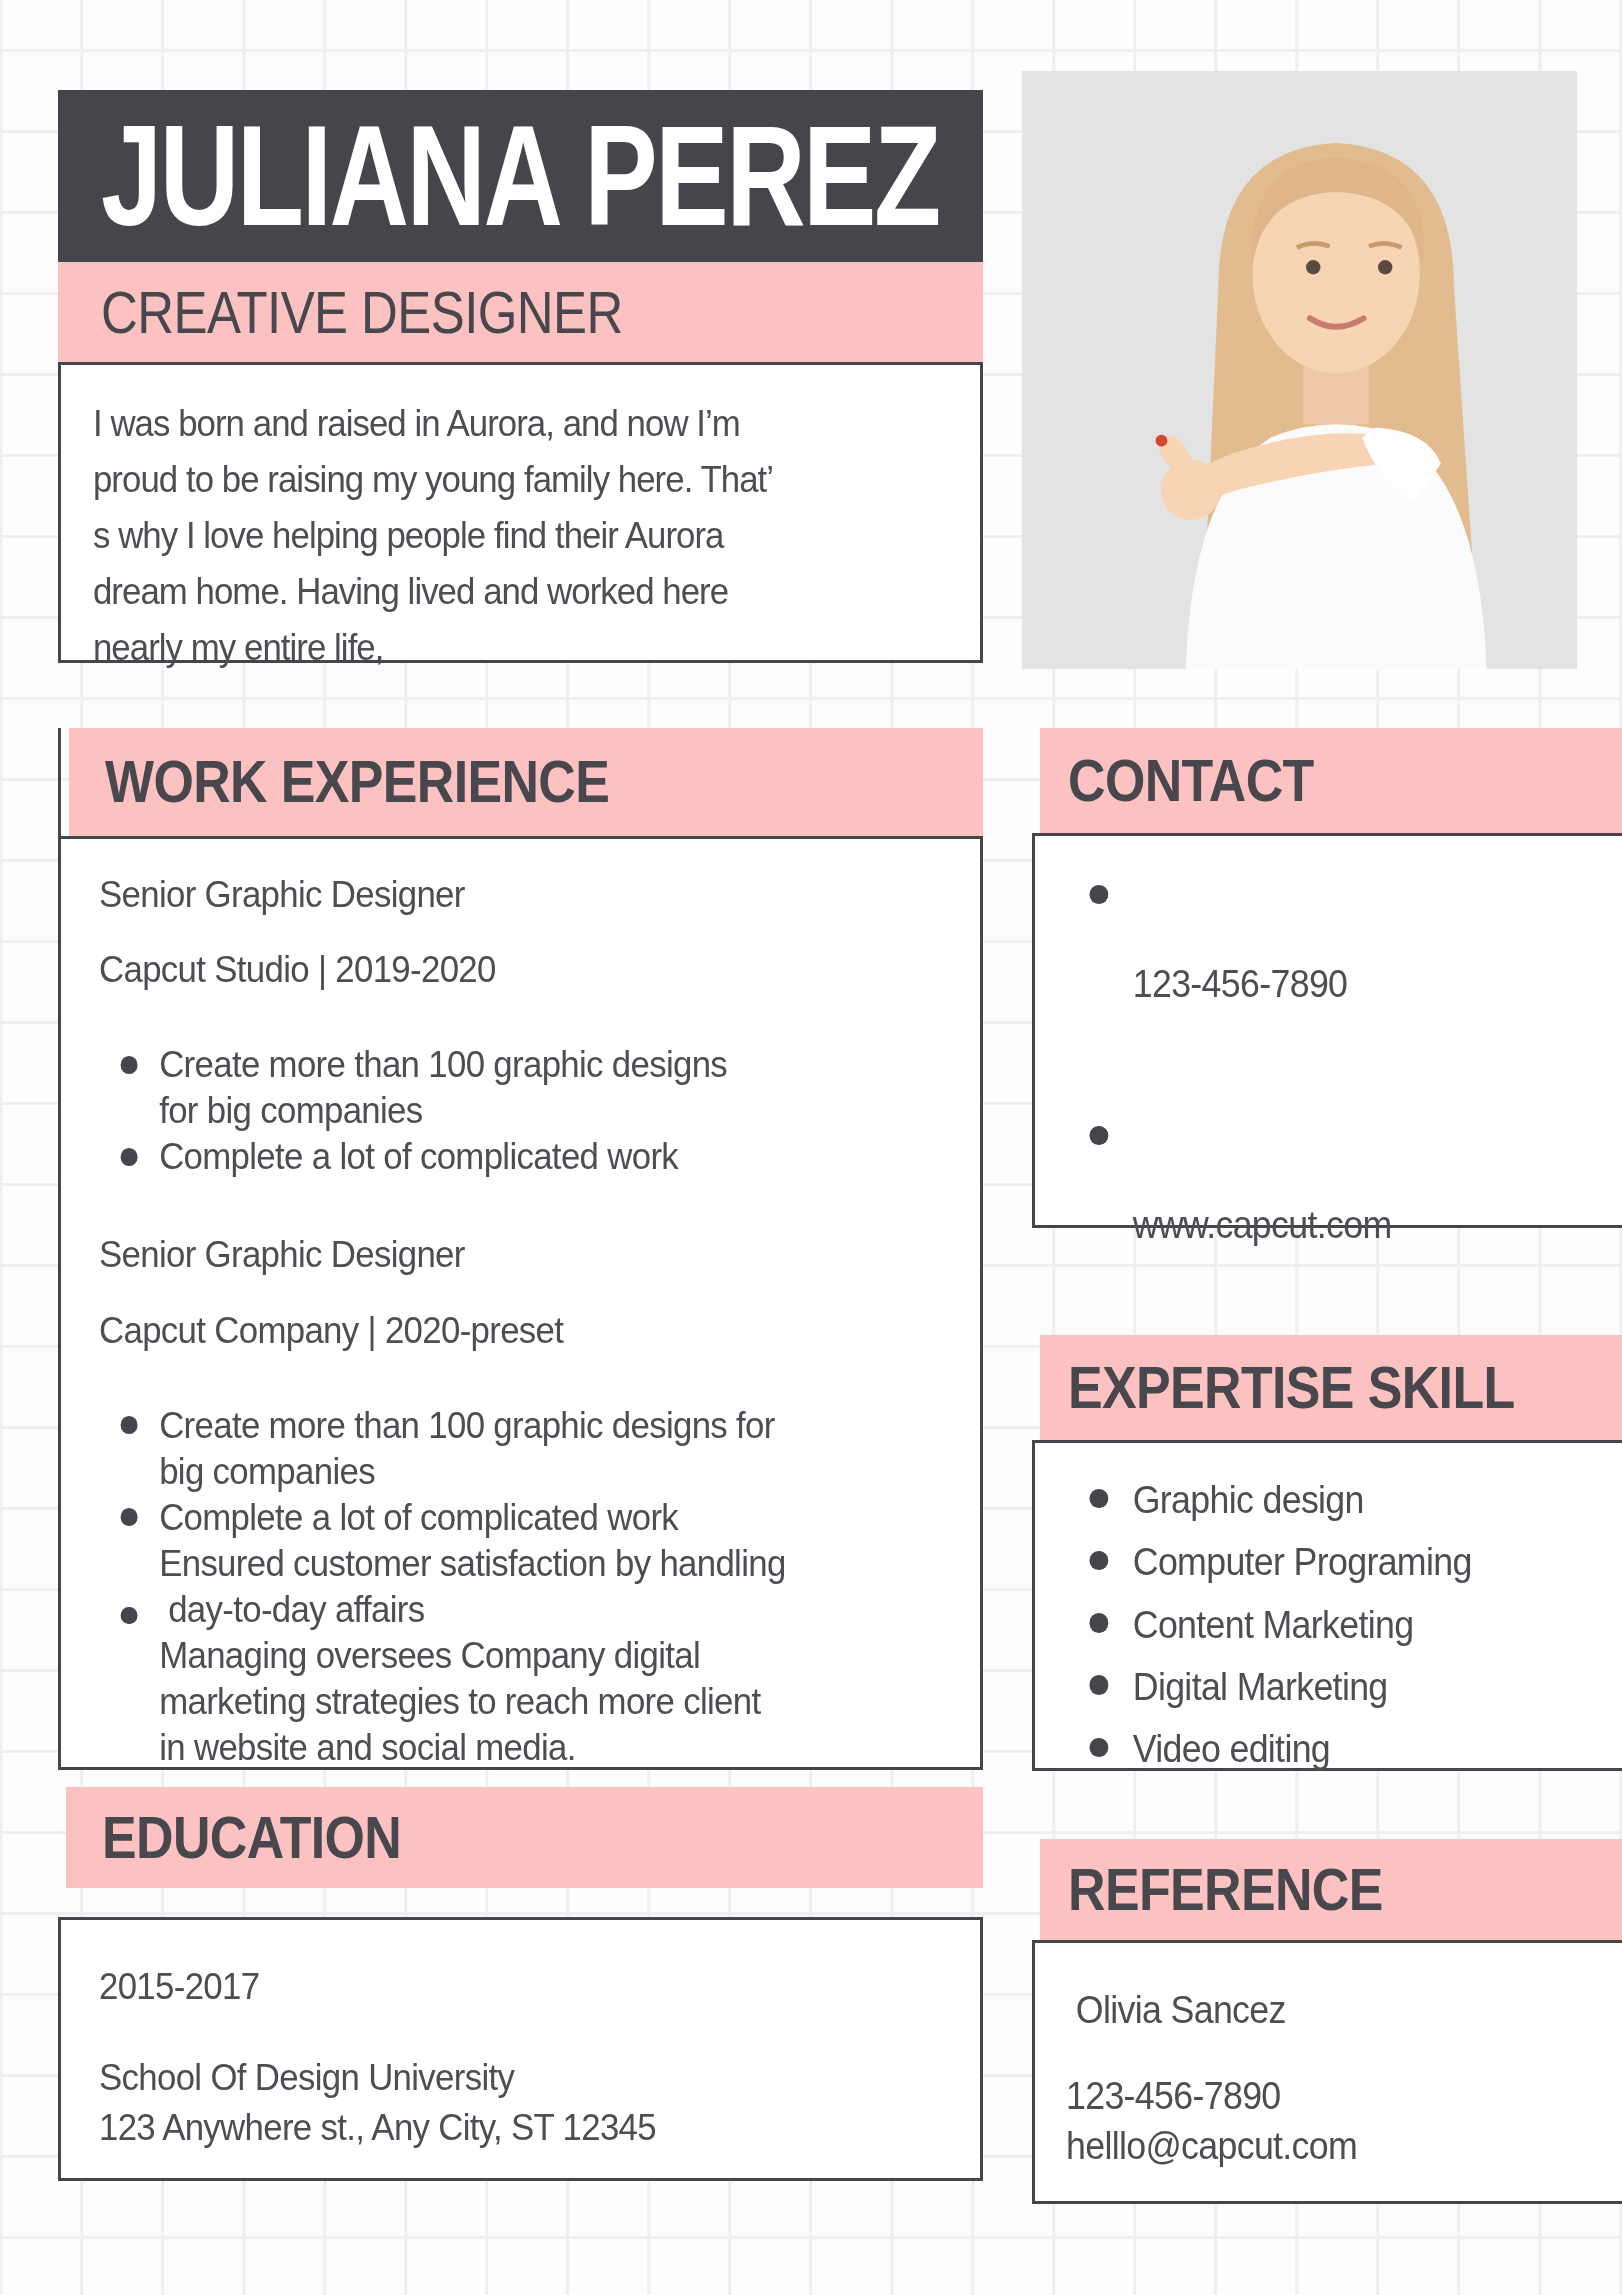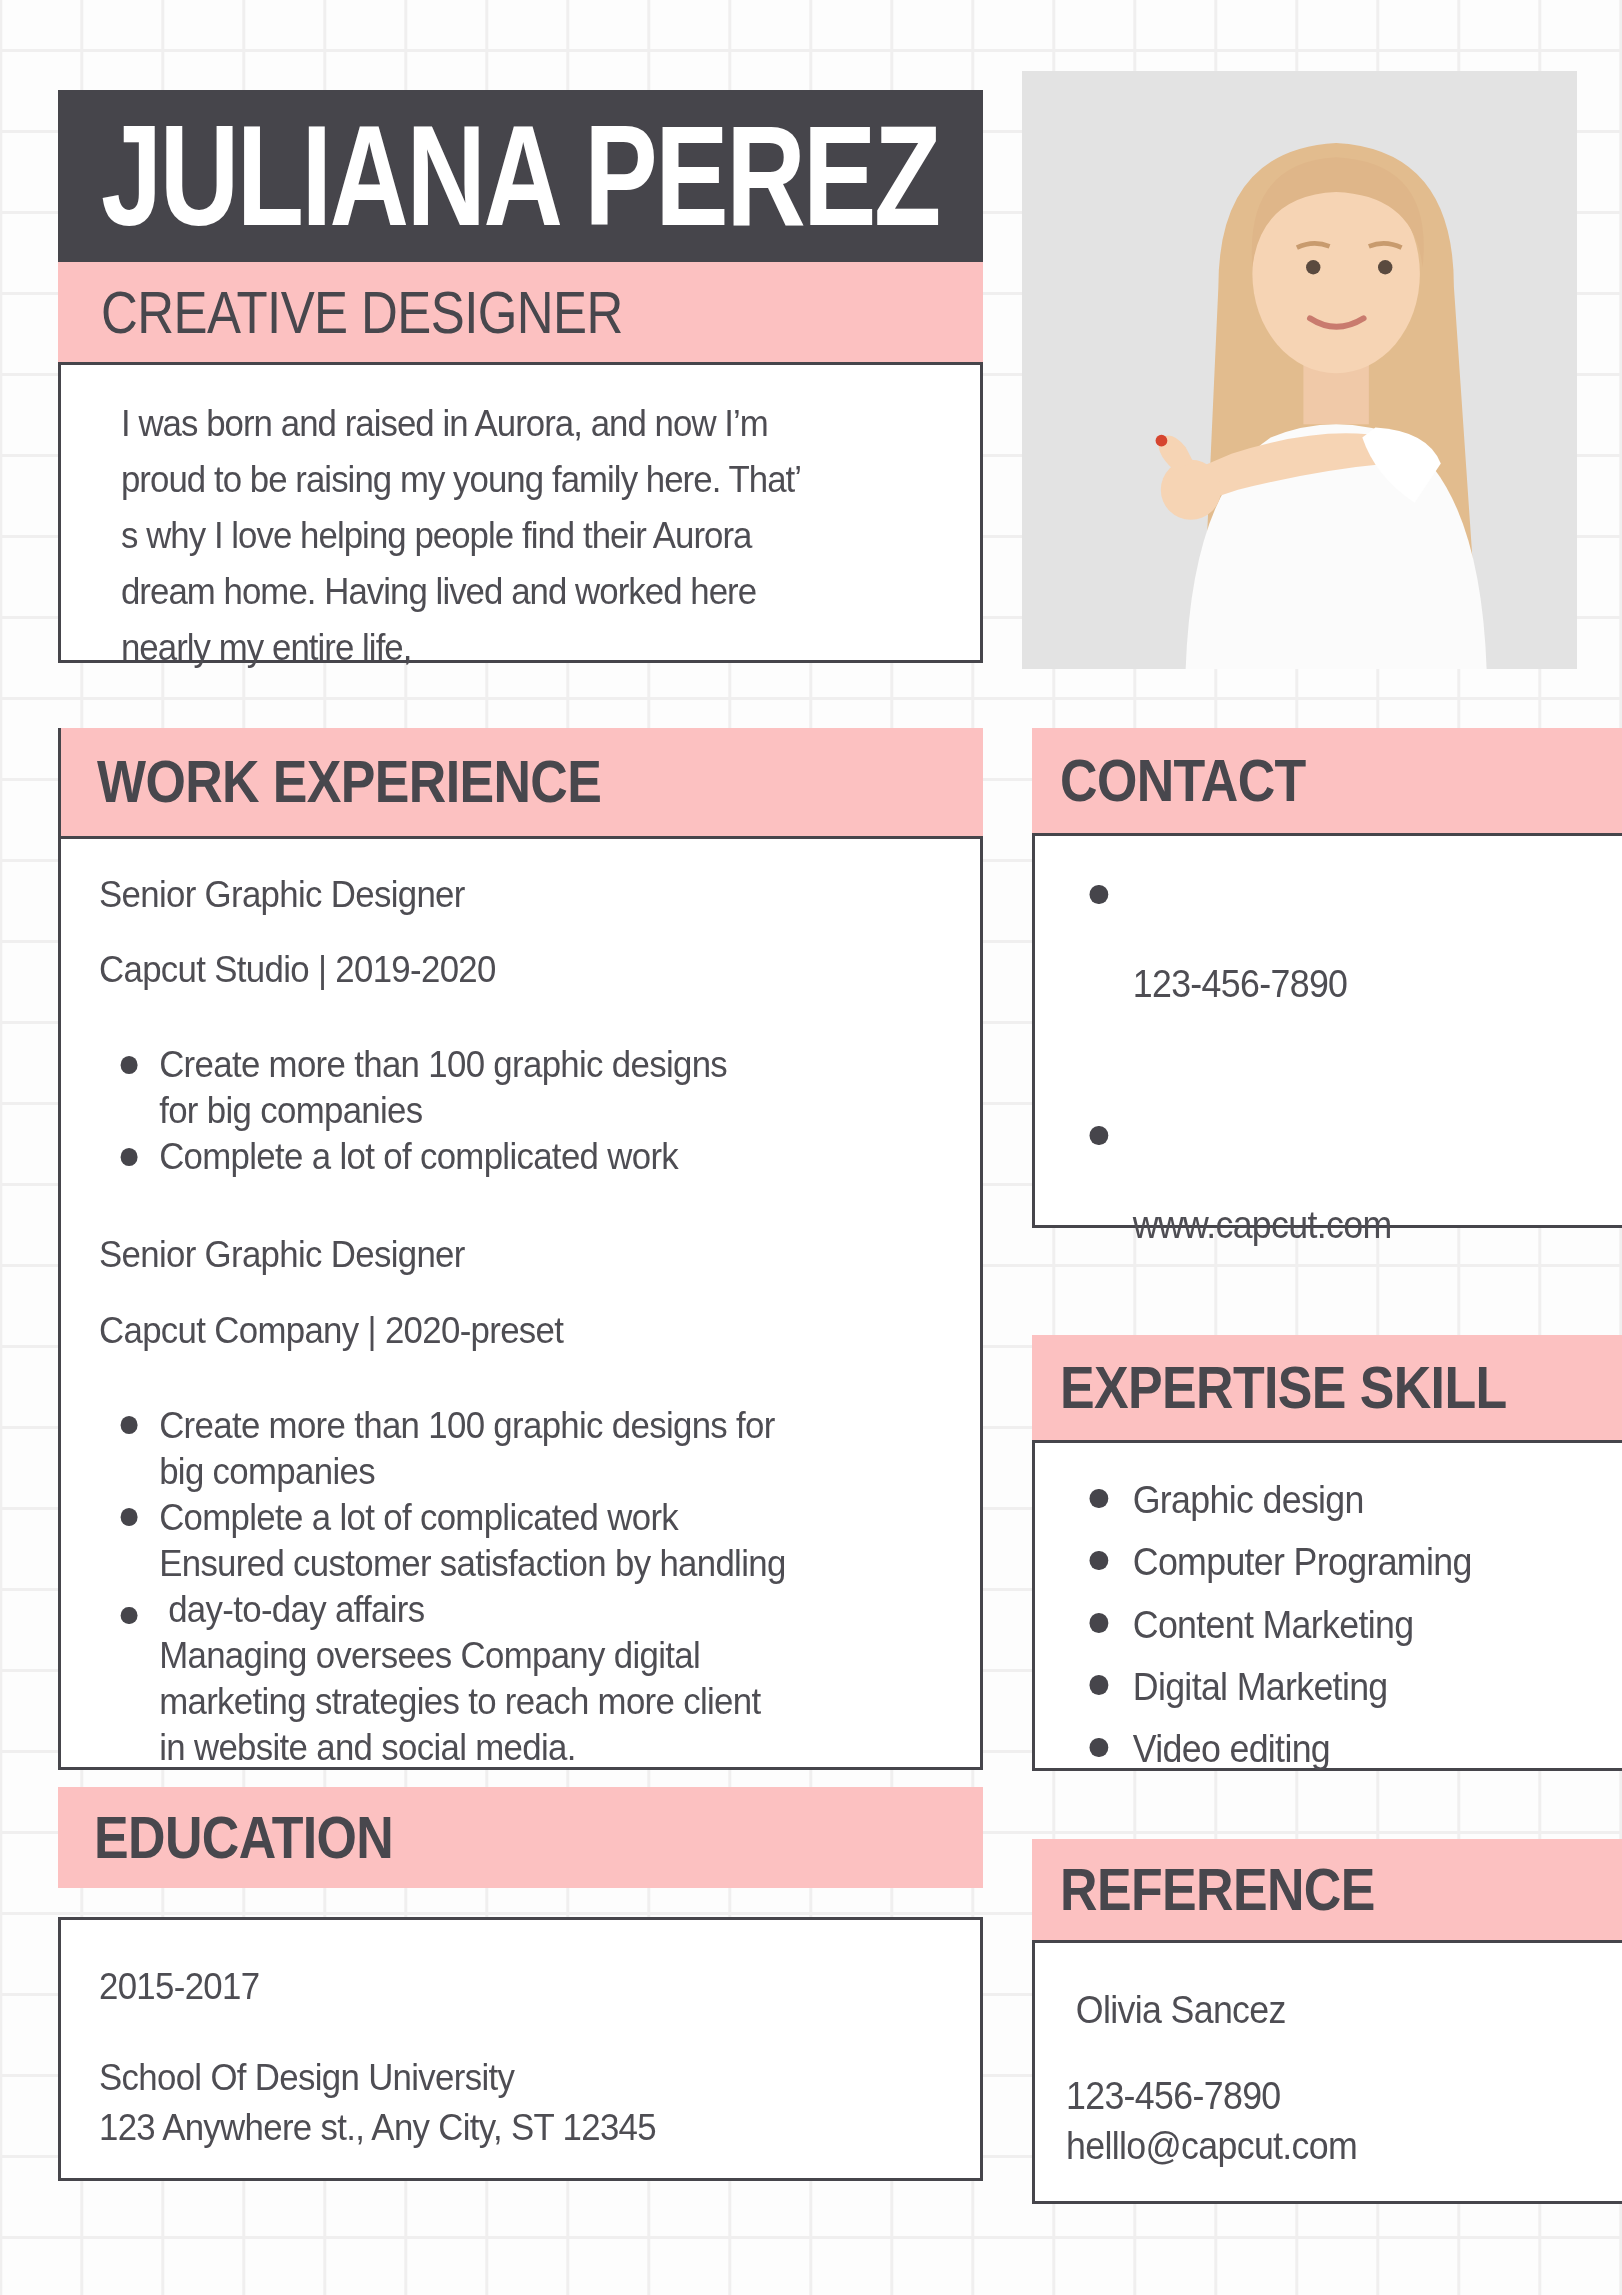--- a/index.html
+++ b/index.html
@@ -17,29 +17,29 @@
     overflow:hidden;
   }
   .abs{position:absolute;}
   
   .name-block{left:58px;top:90px;width:925px;height:172px;background:#46454b;display:flex;align-items:center;}
   .name{font-size:143px;font-weight:900;color:#ffffff;letter-spacing:-3.3px;white-space:nowrap;
         transform:scaleX(0.77);transform-origin:0 50%;margin-left:43px;}
   .title-bar{left:58px;top:262px;width:925px;height:100px;background:#fcc1c1;display:flex;align-items:center;}
   .title-text{font-size:60px;font-weight:500;color:#48474d;white-space:nowrap;letter-spacing:-0.7px;
         transform:scaleX(0.85);transform-origin:0 50%;margin-left:43px;}
-  .intro-box{left:58px;top:362px;width:925px;height:301px;background:#ffffff;border:3.3px solid #46454b;box-sizing:border-box;padding-left:28px;}
+  .intro-box{left:58px;top:362px;width:925px;height:301px;background:#ffffff;border:3.3px solid #46454b;box-sizing:border-box;}
   .intro-inner{padding:31px 26px 0 34px;}
   .line{white-space:pre;}
   .intro-line{font-size:37px;line-height:56px;letter-spacing:-1px;}
   
   .photo{left:1022px;top:71px;width:555px;height:598px;background:#e3e3e3;overflow:hidden;}
   
   .sec{position:absolute;}
-  .sec-header{background:#fcc1c1;display:flex;align-items:center;}
+  .sec-header{background:#fcc1c1;display:flex;align-items:center;margin-left:8px;}
   .sec-heading{font-size:59px;font-weight:600;color:#48474d;white-space:nowrap;letter-spacing:-0.7px;
         transform:scaleX(0.88);transform-origin:0 50%;}
   .sec-body{background:#ffffff;border:3.3px solid #46454b;box-sizing:border-box;}
   .squeeze{transform:scaleX(0.94);transform-origin:0 0;}
   
   #we{left:58px;top:728px;width:925px;border-left:3.3px solid #46454b;box-sizing:border-box;}
   #we .sec-header{height:108px;}
   #we .sec-heading{margin-left:36px;}
   #we .sec-body{border-left:none;height:934px;padding:33px 19.6px 0 38px;}
   .job-title{font-size:37px;line-height:46px;letter-spacing:-0.7px;white-space:pre;}

